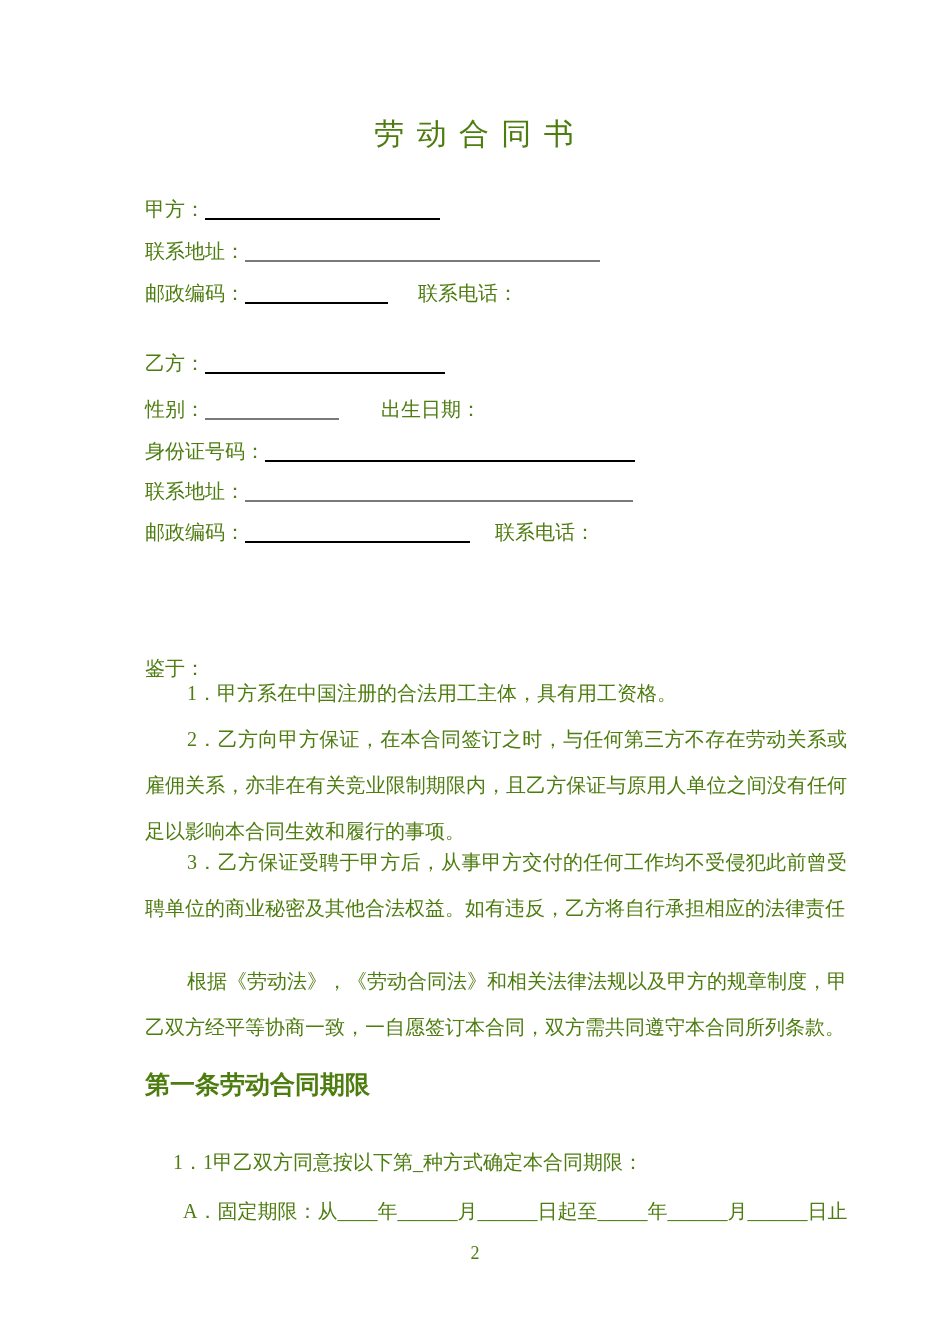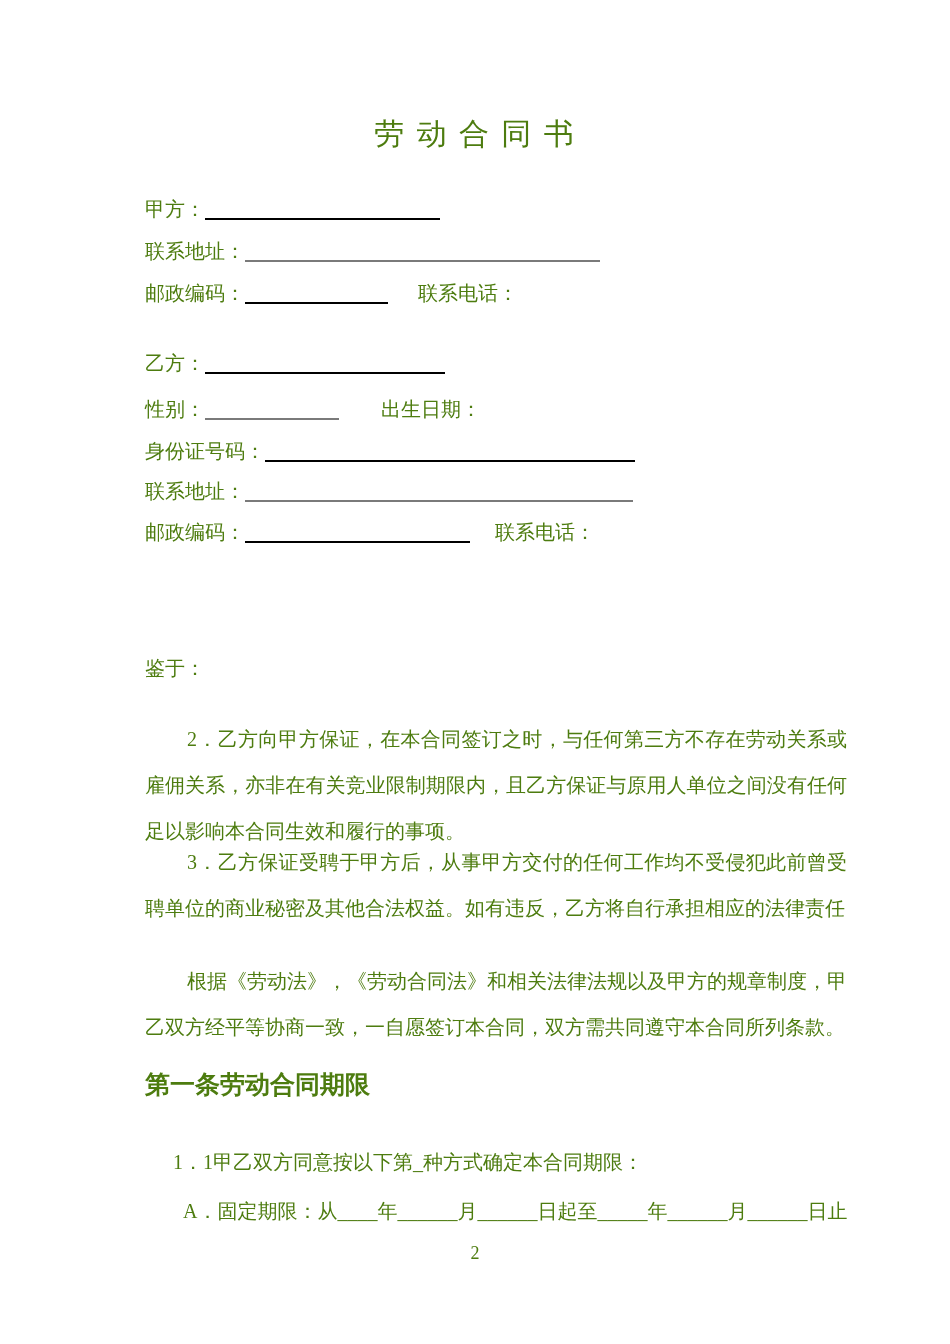--- a/index.html
+++ b/index.html
@@ -79,20 +79,21 @@
     <span>身份证号码：</span><span class="bl w370"></span>
   </div>
   <div class="line" style="top:479px;">
     <span>联系地址：</span><span class="bl gray w388"></span>
   </div>
   <div class="line" style="top:520px;">
     <span>邮政编码：</span><span class="bl w225"></span><span class="gap25">联系电话：</span>
   </div>
 
   <div class="line" style="top:648px;margin-top:8px;">鉴于：</div>
+  <p class="para" style="top:650px;">1．甲方系在中国注册的合法用工主体，具有用工资格。</p>
   <p class="para" style="top:696px;">2．乙方向甲方保证，在本合同签订之时，与任何第三方不存在劳动关系或雇佣关系，亦非在有关竞业限制期限内，且乙方保证与原用人单位之间没有任何足以影响本合同生效和履行的事项。</p>
   <p class="para" style="top:819px;">3．乙方保证受聘于甲方后，从事甲方交付的任何工作均不受侵犯此前曾受聘单位的商业秘密及其他合法权益。如有违反，乙方将自行承担相应的法律责任</p>
 
   <p class="para" style="top:938px;">根据《劳动法》，《劳动合同法》和相关法律法规以及甲方的规章制度，甲乙双方经平等协商一致，一自愿签订本合同，双方需共同遵守本合同所列条款。</p>
 
   <div class="h-bold" style="top:1068px;">第一条劳动合同期限</div>
   <div class="line" style="top:1150px; left:173px;">1．1甲乙双方同意按以下第_种方式确定本合同期限：</div>
   <div class="line" style="top:1199px; left:183px;">A．固定期限：从____年______月______日起至_____年______月______日止</div>
 
   <div class="footer-num">2</div>

